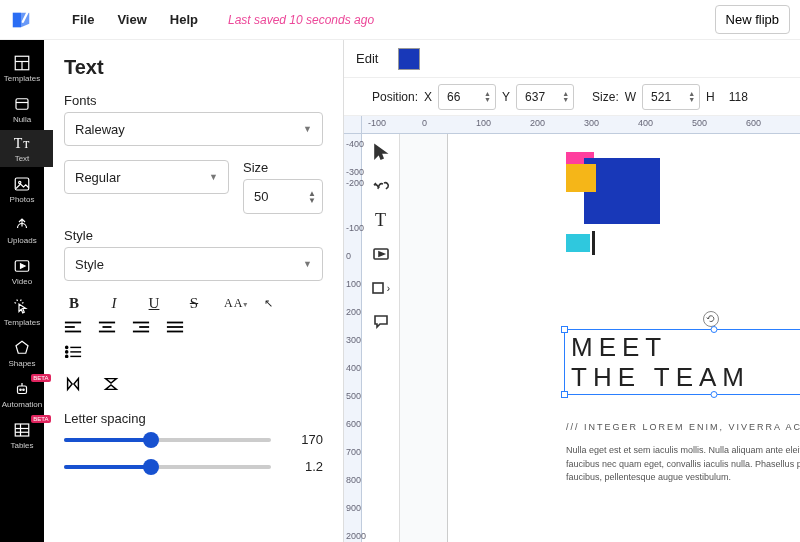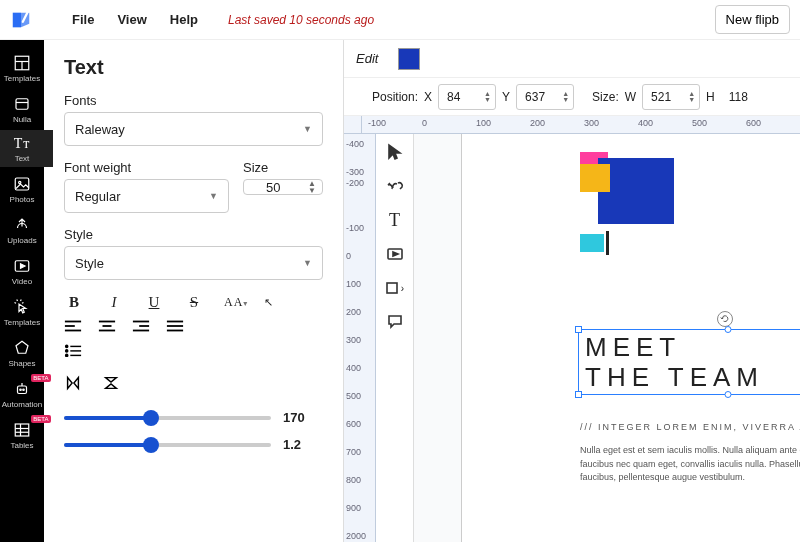--- a/index.html
+++ b/index.html
@@ -2,67 +2,67 @@
 <html><head>
 <meta charset="utf-8">
 <style>
 * { box-sizing: border-box; margin: 0; padding: 0; }
 body { font-family: -apple-system, BlinkMacSystemFont, "Segoe UI", Arial, sans-serif; font-size: 13px; color: #222; background: #fff; overflow: hidden; width: 800px; height: 542px; }
 .topbar { height: 40px; display: flex; align-items: center; border-bottom: 1px solid #eee; padding: 0 10px; }
 .logo { width: 22px; height: 22px; margin-right: 40px; display:flex; align-items:center;}
 .logo svg { width:22px; height:22px;}
 .menu { display: flex; gap: 23px; }
 .menu span { font-weight: 600; cursor: pointer; }
-.saved { margin-left: 30px; color: #b91c1c; font-style: italic; font-size: 12px; }
+.saved { margin-left: 30px; color: #ec4899; font-style: italic; font-size: 12px; }
 .newbtn { margin-left: auto; border: 1px solid #ccc; border-radius: 4px; padding: 6px 10px; font-size: 13px; background: #fff; cursor: pointer; white-space:nowrap; overflow:hidden;}
 .app { display: flex; height: 502px; }
 .iconrail { width: 44px; background: #000; color: #fff; display: flex; flex-direction: column; align-items: center; padding-top: 8px; gap: 2px; }
 .railitem { width: 61px; display:flex; flex-direction:column; align-items:center; padding: 6px 0 4px; cursor:pointer; position:relative;}
 .railitem.active { background: #222; }
 .railitem .lbl { font-size: 8px; color: #ccc; margin-top:2px; }
 .railitem svg { width:18px; height:18px; stroke:#fff; fill:none; stroke-width:1.6; }
 .railitem.t .glyph { font-size:14px; font-family: Georgia, serif; letter-spacing:1px;}
 .beta { position:absolute; top:0; right:2px; background:#e0245e; color:#fff; font-size:6px; padding:1px 2px; border-radius:2px;}
 .sidepanel { width: 300px; border-right: 1px solid #ddd; padding: 16px 20px; overflow:hidden;}
 .sidepanel h2 { font-size: 20px; font-weight:600; margin-bottom: 14px;}
 .plabel { font-size:13px; color:#222; margin-bottom:4px;}
 .psel { width:100%; height:34px; border:1px solid #ccc; border-radius:4px; padding:12px 10px; display:flex; align-items:center; justify-content:space-between; cursor:pointer; margin-bottom:14px; background:#fff;}
 .row { display:flex; gap:14px; }
 .col { flex:1; }
-.numinput { height:16px; border:1px solid #ccc; border-radius:4px; display:flex; align-items:center; padding:0 6px 0 22px; justify-content:space-between;}
+.numinput { height:35px; border:1px solid #ccc; border-radius:4px; display:flex; align-items:center; padding:0 6px 0 10px; justify-content:space-between;}
 .numinput .spin { display:flex; flex-direction:column; font-size:8px; line-height:7px; color:#666;}
 .btnrow { display:flex; gap:20px; margin:14px 0 8px; align-items:center;}
 .btnrow .ib { width:20px; text-align:center; font-family: Georgia, serif; font-size:15px; cursor:pointer;}
 .btnrow .bold{font-weight:900;}
 .btnrow .ital{font-style:italic;}
 .btnrow .und{text-decoration:underline;}
 .btnrow .strike{text-decoration:line-through;}
 .btnrow .caps{font-size:12px; letter-spacing:1px;}
 .alignrow{display:flex; gap:16px; margin:6px 0 10px;}
 .alignrow svg{width:18px;height:14px;stroke:#000;stroke-width:2;}
 .listicon{margin:4px 0 14px;}
 .listicon svg{width:18px;height:14px;stroke:#000;stroke-width:1.6;fill:none;}
 .fliprow{display:flex; gap:20px; margin-bottom:18px;}
 .fliprow svg{width:18px;height:18px;stroke:#000;stroke-width:1.6;fill:none;}
 .sliderrow{display:flex; align-items:center; gap:12px; margin:6px 0 12px;}
 .slider{flex:1; height:4px; background:#ccc; border-radius:2px; position:relative;}
 .slider .fill{height:4px;background:#1751d0;border-radius:2px;}
 .slider .thumb{width:16px;height:16px;border-radius:50%;background:#1751d0;position:absolute;top:-6px;transform:translateX(-50%);}
-.sliderval{width:40px;text-align:left;font-weight:bold;}
+.sliderval{width:40px;text-align:right;}
 .canvasarea{flex:1; display:flex; flex-direction:column; overflow:hidden;}
-.editbar{height:38px; border-bottom:1px solid #eee; display:flex; align-items:center; padding:0 12px; gap:20px;font-style:italic;}
+.editbar{height:38px; border-bottom:1px solid #eee; display:flex; align-items:center; padding:0 12px; gap:20px;}
 .colorswatch{width:22px;height:22px;background:#1838b8;border:1px solid #999;cursor:pointer;}
 .posbar{height:38px; border-bottom:1px solid #eee; display:flex; align-items:center; padding:0 8px; gap:6px; font-size:12px;}
 .posbar .lab{margin-left:20px;}
 .posbar .nin{width:58px;height:26px;border:1px solid #ccc;border-radius:3px;display:flex;align-items:center;justify-content:space-between;padding:0 4px 0 8px;}
 .posbar .spin{display:flex;flex-direction:column;font-size:7px;line-height:6px;color:#666;}
 .canvaswrap{flex:1; display:flex; overflow:hidden; position:relative;}
 .hruler{height:18px; background:#f0f4fb; border-bottom:1px solid #c0ccdd; position:relative; font-size:9px; color:#667;}
 .hruler .tick{position:absolute;top:2px;}
-.vruler{width:32px; background:#f0f4fb; border-right:1px solid #c0ccdd; position:relative; font-size:9px; color:#667;}
+.vruler{width:18px; background:#f0f4fb; border-right:1px solid #c0ccdd; position:relative; font-size:9px; color:#667;}
 .vruler .tick{position:absolute; left:2px; transform:translateY(-50%);}
 .stage{flex:1; position:relative; background:#f9fafb; overflow:hidden;}
 .page{position:absolute; background:#fff; left:48px; top:0; width:520px; height:640px; box-shadow:0 0 0 1px #ccc;}
 .toolcol{width:38px; background:#fff; border-right:1px solid #ddd; display:flex; flex-direction:column; align-items:center; padding-top:8px; gap:14px;}
 .toolcol .tool{width:20px;height:20px;display:flex;align-items:center;justify-content:center;cursor:pointer;}
 .toolcol svg{width:18px;height:18px;stroke:#333;fill:none;stroke-width:1.6;}
 .sel{position:absolute; border:1.5px solid #2a7fff;}
 .sel .h{position:absolute;width:7px;height:7px;background:#fff;border:1.5px solid #2a7fff;}
 .sel .h.mid{border-radius:50%;}
 .caret{font-size:9px;color:#777;}
@@ -170,21 +170,20 @@
     <h2>Text</h2>
 
     <div class="plabel">Fonts</div>
     <div class="psel">
       <span>Raleway</span>
         <span class="caret">▼</span>
     </div>
 
     <div class="row">
       <div class="col">
-        <div class="plabel">Font weight</div>
         <div class="psel" style="margin-bottom:0">
           <span>Regular</span>
             <span class="caret">▼</span>
         </div>
       </div>
       <div style="width:80px">
         <div class="plabel">Size</div>
         <div class="numinput">
           <span>50</span>
           <span class="spin">▲<br>▼</span>
@@ -243,20 +242,21 @@
 
     <div class="fliprow">
       <svg viewBox="0 0 20 20">
           <path d="M4 4 L4 16 L9 10 Z M16 4 L16 16 L11 10 Z"></path>
         </svg>
       <svg viewBox="0 0 20 20">
           <path d="M4 4 L16 4 L10 9 Z M4 16 L16 16 L10 11 Z"></path>
         </svg>
     </div>
 
+    <div class="plabel">Letter spacing</div>
     <div class="sliderrow">
       <div class="slider">
         <div class="fill" id="ls-fill" style="width: 42%;"></div>
           <div class="thumb" id="ls-thumb" style="left: 42%;"></div>
       </div>
       <div class="sliderval">170</div>
     </div>
 
     <div class="sliderrow">
       <div class="slider">
@@ -269,21 +269,21 @@
 
   <div class="canvasarea">
     <div class="editbar">
       <span>Edit</span>
       <div class="colorswatch" style="background: rgb(24, 56, 184);"></div>
     </div>
     <div class="posbar">
       <span class="lab">Position:</span>
       <span>X</span>
       <div class="nin">
-          <span>84</span>
+          <span>66</span>
           <span class="spin">▲<br>▼</span>
         </div>
       <span>Y</span>
       <div class="nin">
           <span>637</span>
           <span class="spin">▲<br>▼</span>
         </div>
       <span class="lab" style="margin-left:12px">Size:</span>
       <span>W</span>
       <div class="nin">

